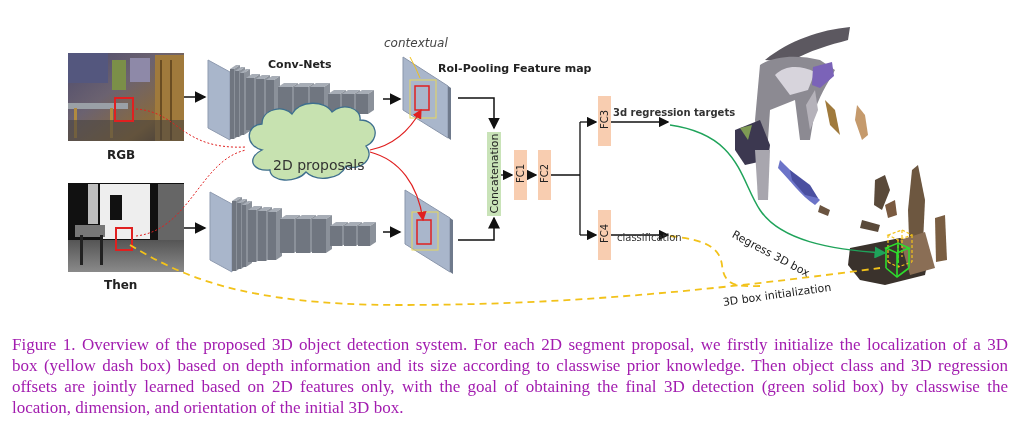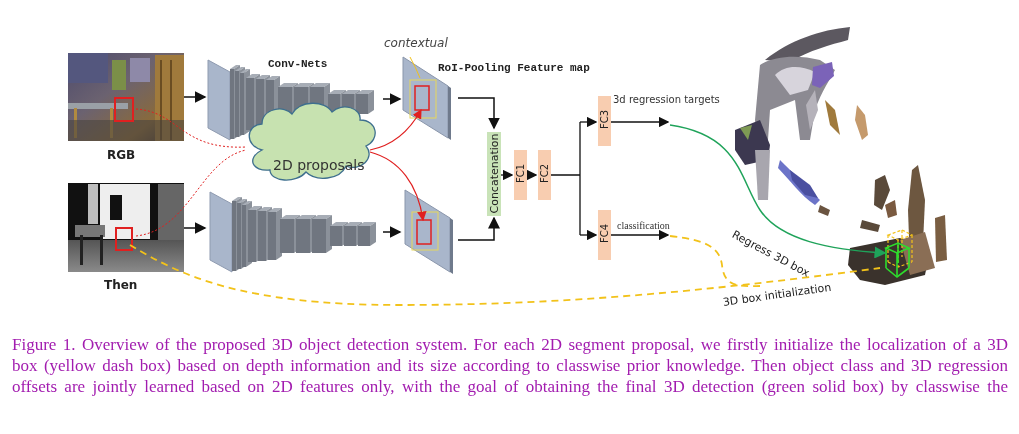--- a/index.html
+++ b/index.html
@@ -238,34 +238,35 @@
     </g>
 
     <path d="M670,125 C740,135 740,180 760,210 C780,240 830,250 885,253" stroke="#1fa35a" stroke-width="1.5" fill="none" marker-end="url(#ahg)"></path>
 
     <path d="M670,236 C710,240 720,250 722,265 C724,285 735,287 760,286" stroke="#f2c21a" stroke-width="1.8" stroke-dasharray="7,5" fill="none"></path>
     <path d="M130,245 C180,275 240,305 400,305 C560,305 700,292 880,268" stroke="#f2c21a" stroke-width="1.8" stroke-dasharray="7,5" fill="none"></path>
   </svg>
 
   <div class="lbl lbl-bold" style="left:107px; top:148px;">RGB</div>
   <div class="lbl lbl-bold" style="left:104px; top:278px;">Then</div>
-  <div class="lbl lbl-bold" style="left:268px; top:58px; font-size:11px;font-family:Liberation Mono, monospace;">Conv-Nets</div>
+  <div class="lbl lbl-bold" style="left:268px; top:58px; font-size:11px;">Conv-Nets</div>
   <div class="lbl" style="left:384px; top:36px; font-size:12px; font-style:italic; color:#444;">contextual</div>
-  <div class="lbl lbl-bold" style="left:438px; top:62px; font-size:11px;font-family:Liberation Mono, monospace;">RoI-Pooling Feature map</div>
+  <div class="lbl lbl-bold" style="left:438px; top:62px; font-size:11px;">RoI-Pooling Feature map</div>
   <div class="lbl" style="left:273px; top:157px; font-size:14px; color:#333;">2D proposals</div>
 
   <div class="vtext" style="left:452px; top:167px; width:84px; text-align:center; font-size:11px;">Concatenation</div>
   <div class="vtext" style="left:505px; top:168px; width:30px; text-align:center; font-size:10px;">FC1</div>
   <div class="vtext" style="left:529px; top:168px; width:30px; text-align:center; font-size:10px;">FC2</div>
   <div class="vtext" style="left:589px; top:114px; width:30px; text-align:center; font-size:10px;">FC3</div>
   <div class="vtext" style="left:589px; top:228px; width:30px; text-align:center; font-size:10px;">FC4</div>
 
-  <div class="lbl lbl-small" style="left:613px; top:94px;">3d regression targets</div>
-  <div class="lbl lbl-small" style="left:617px; top:220px;font-family:Liberation Serif, serif;">classification</div>
+  <div class="lbl lbl-small" style="left:613px; top:107px;font-weight:bold;">3d regression targets</div>
+  <div class="lbl lbl-small" style="left:617px; top:232px;">classification</div>
   <div class="lbl" style="left:736px; top:228px; font-size:11px; transform: rotate(28deg); transform-origin: left top;">Regress 3D box</div>
   <div class="lbl" style="left:722px; top:296px; font-size:11px; transform: rotate(-8deg); transform-origin: left top;">3D box initialization</div>
 </div>
 
 <div class="caption">
   <span class="line">Figure 1. Overview of the proposed 3D object detection system. For each 2D segment proposal, we firstly initialize the localization of a 3D</span>
   <span class="line">box (yellow dash box) based on depth information and its size according to classwise prior knowledge. Then object class and 3D regression</span>
   <span class="line">offsets are jointly learned based on 2D features only, with the goal of obtaining the final 3D detection (green solid box) by classwise the</span>
+  <span class="line last">location, dimension, and orientation of the initial 3D box.</span>
 </div>
 
 </body></html>

